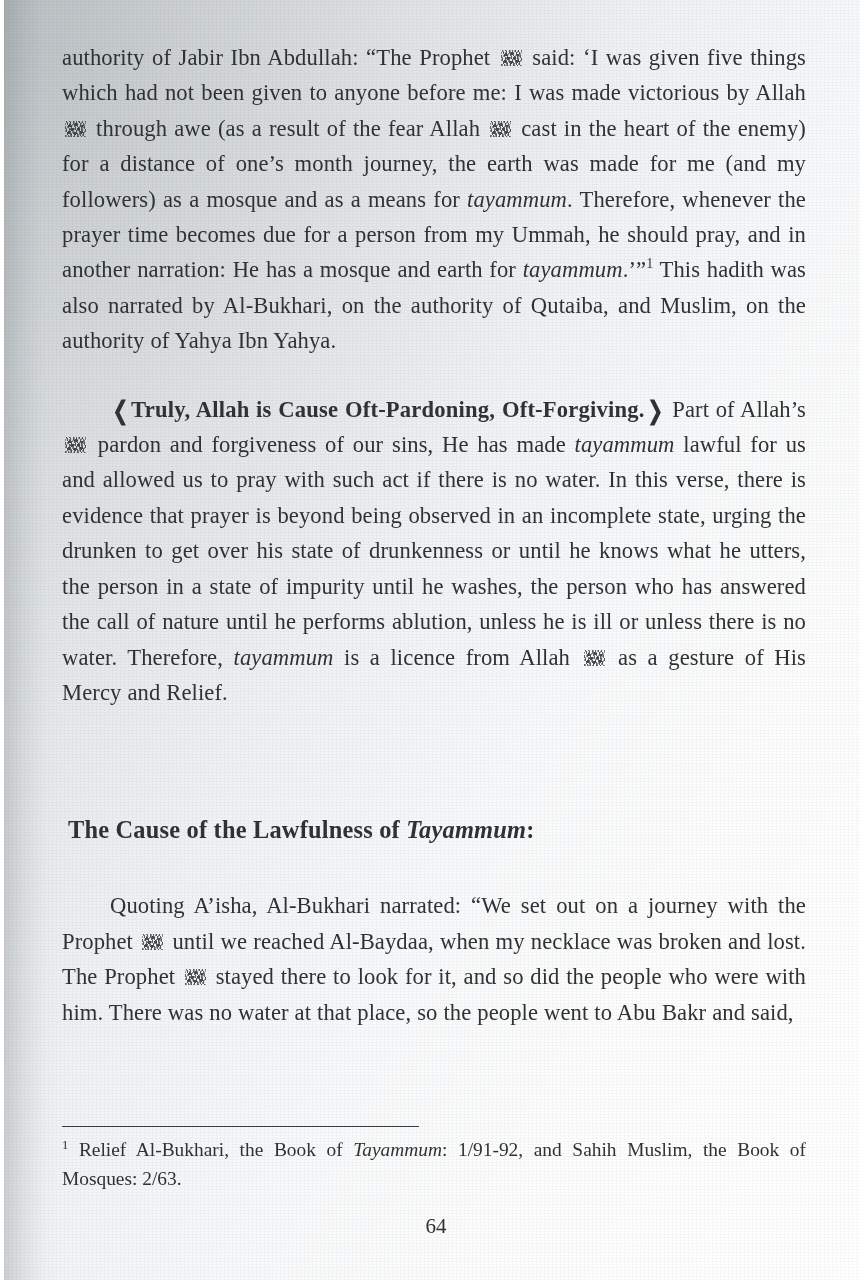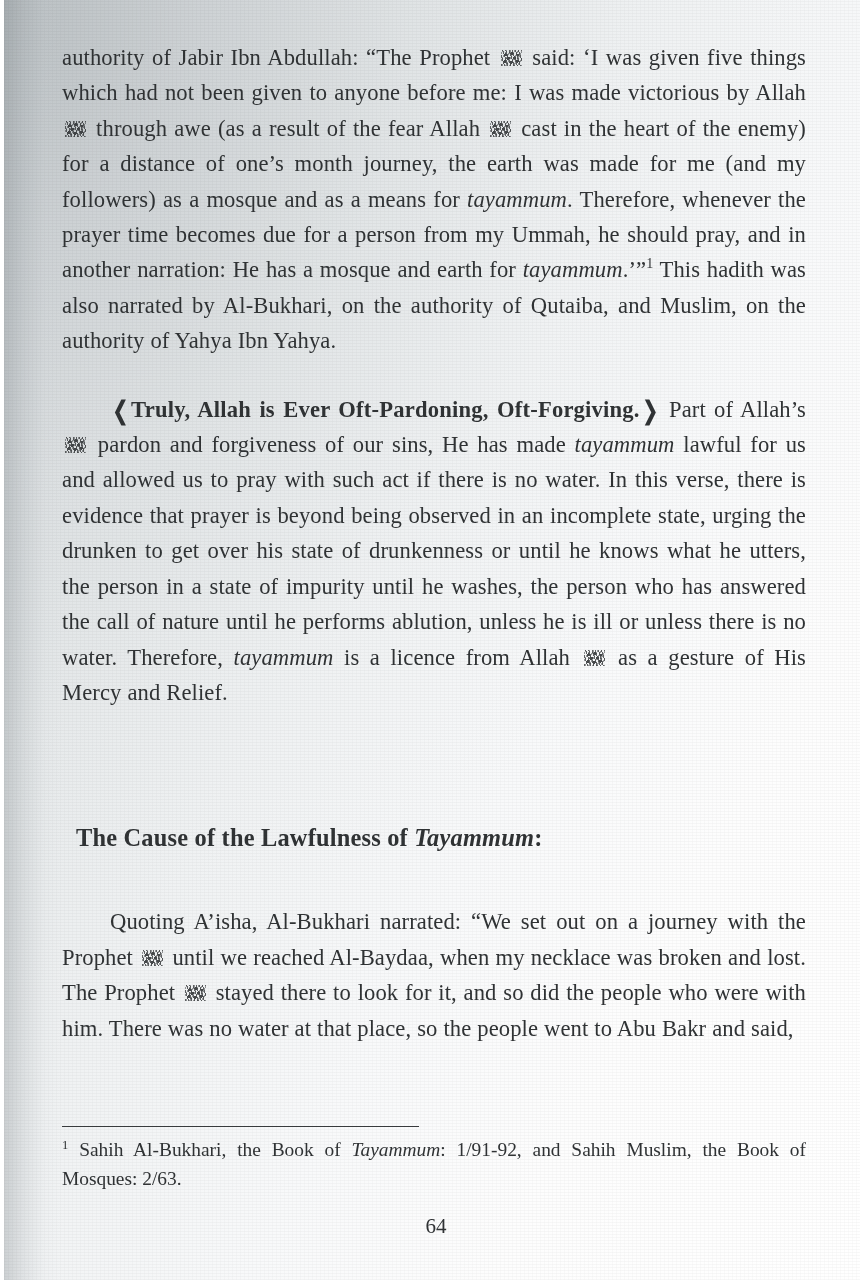--- a/index.html
+++ b/index.html
@@ -113,21 +113,21 @@
       radial-gradient(circle at 34% 52%, #2e3133 0 1.6px, transparent 1.8px),
       radial-gradient(circle at 66% 50%, #2e3133 0 1.5px, transparent 1.7px),
       radial-gradient(circle at 18% 72%, #2e3133 0 1.3px, transparent 1.5px),
       radial-gradient(circle at 48% 78%, #2e3133 0 1.5px, transparent 1.7px),
       radial-gradient(circle at 78% 70%, #2e3133 0 1.4px, transparent 1.6px),
       repeating-linear-gradient(72deg, rgba(45,48,50,0.85) 0 1px, rgba(255,255,255,0) 1px 3px),
       repeating-linear-gradient(-60deg, rgba(45,48,50,0.55) 0 1px, rgba(255,255,255,0) 1px 3.4px);
   }
 
   h2.section-heading {
-    margin: 14px;
+    margin: 6px;
     font-size: 24.4px;
     line-height: 32px;
     font-weight: bold;
     letter-spacing: 0.2px;
     color: #303335;
   }
   h2.section-heading .ital { font-style: italic; }
 
   .heading-space-above { height: 98px; }
   .heading-space-below { height: 36px; }
@@ -182,35 +182,35 @@
 <div class="page">
 
   <div class="gutter-shade"></div>
 
   <div class="content">
 
     <p class="body"><span>authority of Jabir Ibn Abdullah: “The Prophet </span><span class="saw"></span><span> said: ‘I was given five things which had not been given to anyone before me: I was made victorious by Allah </span><span class="saw"></span><span> through awe (as a result of the fear Allah </span><span class="saw"></span><span> cast in the heart of the enemy) for a distance of one’s month journey, the earth was made for me (and my followers) as a mosque and as a means for </span><i>tayammum</i><span>. Therefore, whenever the prayer time becomes due for a person from my Ummah, he should pray, and in another narration: He has a mosque and earth for </span><i>tayammum</i><span>.’”</span><sup class="fn">1</sup><span> This hadith was also narrated by Al-Bukhari, on the authority of Qutaiba, and Muslim, on the authority of Yahya Ibn Yahya.</span></p>
 
     <div class="para-gap"></div>
 
-    <p class="body indent"><span class="brk">❬</span><span class="verse">Truly, Allah is Ever Oft-Pardoning, Oft-Forgiving.</span><span class="brk">❭</span>
+    <p class="body indent"><span class="brk">❬</span><span class="verse">Truly, Allah is Cause Oft-Pardoning, Oft-Forgiving.</span><span class="brk">❭</span>
       <span>Part of Allah’s </span><span class="saw"></span><span> pardon and forgiveness of our sins, He has made </span><i>tayammum</i><span> lawful for us and allowed us to pray with such act if there is no water. In this verse, there is evidence that prayer is beyond being observed in an incomplete state, urging the drunken to get over his state of drunkenness or until he knows what he utters, the person in a state of impurity until he washes, the person who has answered the call of nature until he performs ablution, unless he is ill or unless there is no water. Therefore, </span><i>tayammum</i><span> is a licence from Allah </span><span class="saw"></span><span> as a gesture of His Mercy and Relief.</span></p>
 
     <div class="heading-space-above"></div>
 
     <h2 class="section-heading"><span>The Cause of the Lawfulness of </span><span class="ital">Tayammum</span><span>:</span></h2>
 
     <div class="heading-space-below"></div>
 
     <p class="body indent"><span>Quoting A’isha, Al-Bukhari narrated: “We set out on a journey with  the Prophet </span><span class="saw"></span><span> until we reached Al-Baydaa, when my necklace was broken and lost. The Prophet </span><span class="saw"></span><span> stayed there to look for it, and so did the people who were with him. There was no water at that place, so the people went to Abu Bakr and said,</span></p>
 
   </div>
 
   <div class="footnote-block">
     <hr class="fn-rule">
-    <p class="footnote"><sup class="fn">1</sup><span> Sahih Al-Bukhari, the Book of </span><i>Tayammum</i><span>: 1/91-92, and Sahih Muslim, the Book of Mosques: 2/63.</span></p>
+    <p class="footnote"><sup class="fn">1</sup><span> Relief Al-Bukhari, the Book of </span><i>Tayammum</i><span>: 1/91-92, and Sahih Muslim, the Book of Mosques: 2/63.</span></p>
   </div>
 
   <div class="page-number">64</div>
 
   <div class="grain"></div>
 
 </div>
 
 </body></html>

